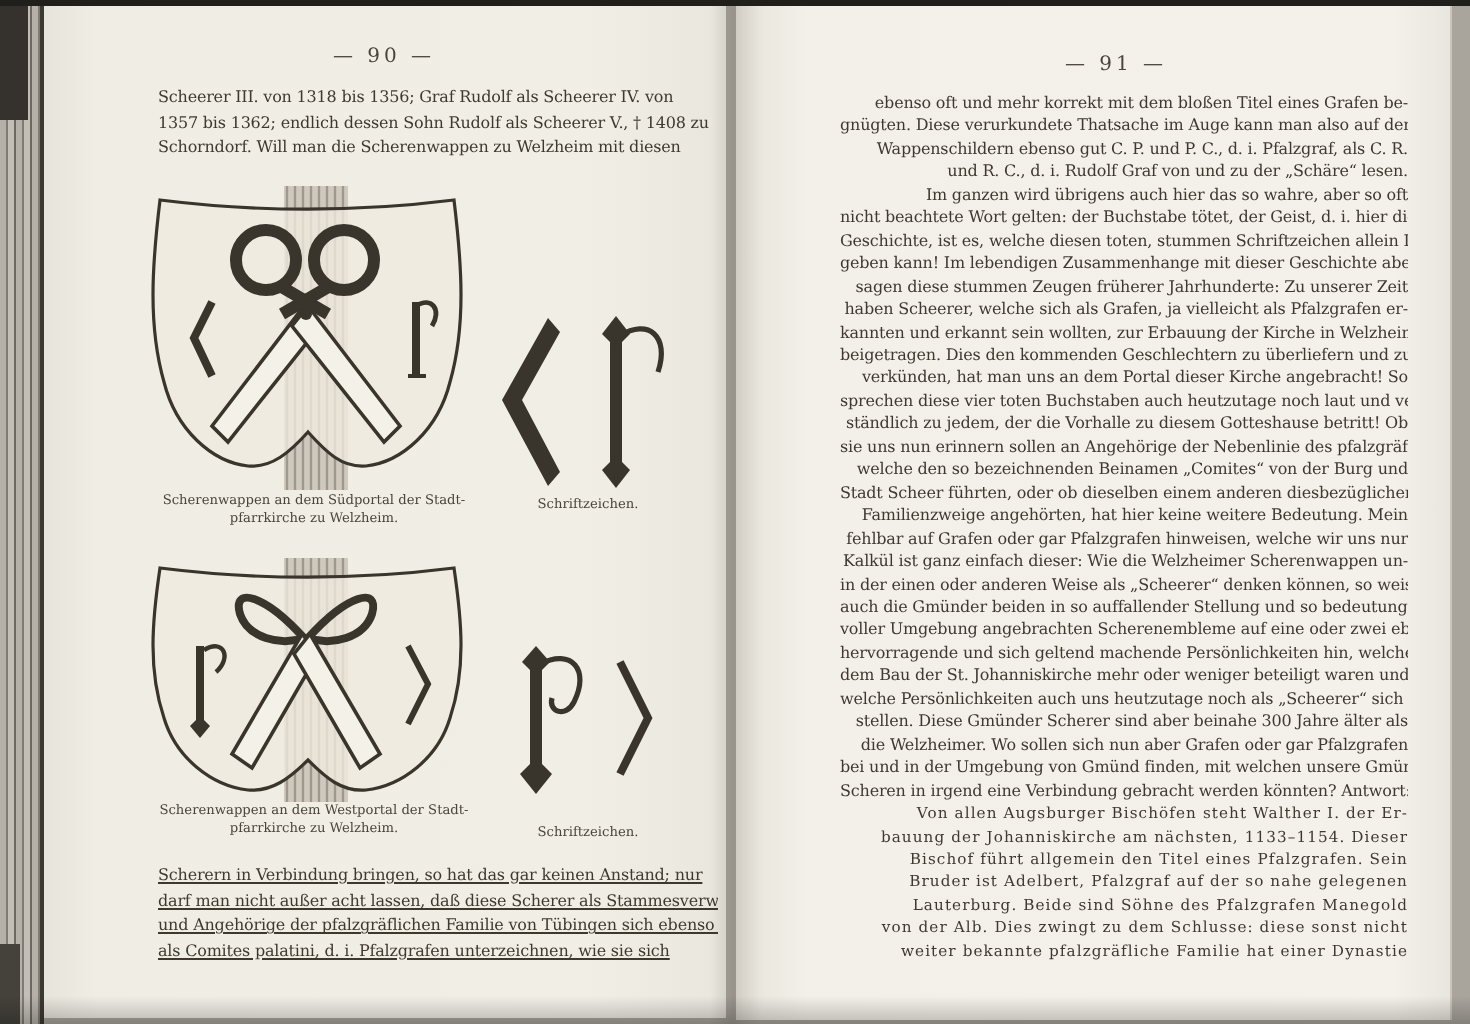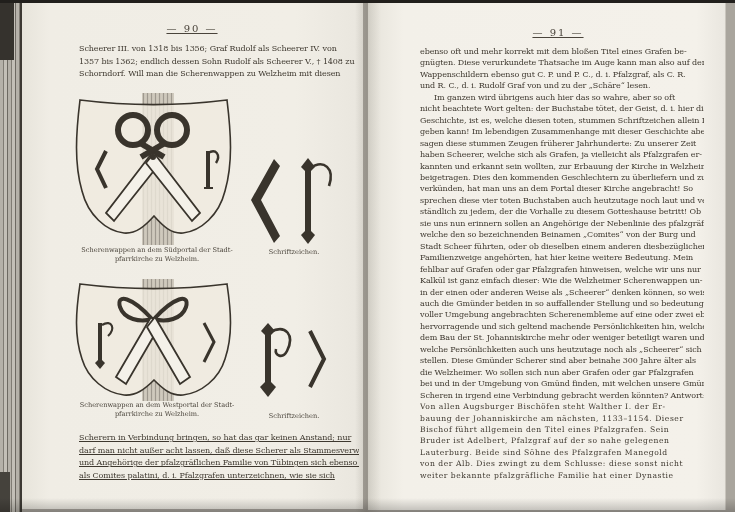--- a/index.html
+++ b/index.html
@@ -19,21 +19,21 @@
 
   .page{position:absolute;background:#efece4;}
   #left-page{left:22px;top:3px;width:341px;height:506px;
     background:linear-gradient(90deg,#e7e4db 0,#f0ede5 8%,#f1eee6 80%,#e9e6de 100%);}
   #right-page{left:368px;top:2px;width:357px;height:508px;
     background:linear-gradient(90deg,#e6e3da 0,#f3f0e9 10%,#f4f1ea 92%,#e9e6df 100%);
     border-right:1px solid #c9c5bd;}
   .gutter{position:absolute;left:355px;top:0;width:26px;height:512px;
     background:linear-gradient(90deg,rgba(60,55,45,0) 0,rgba(60,55,45,0.16) 45%,rgba(60,55,45,0.10) 60%,rgba(60,55,45,0) 100%);}
 
-  .pagenum{position:absolute;font-size:10px;color:#4a443b;letter-spacing:2px;text-align:center;text-decoration:underline;}
+  .pagenum{position:absolute;font-size:10px;color:#4a443b;letter-spacing:2px;text-align:center;}
   .tcol{position:absolute;color:#3e382f;}
   .tline{white-space:nowrap;overflow:hidden;font-size:8px;letter-spacing:-0.1px;}
   .left-col .tline{line-height:12.6px;}
   .right-col .tline{line-height:11.45px;}
   .tline.indent{text-indent:14px;}
   .tline.sperr{font-size:7.6px;letter-spacing:0.55px;}
 
   .fig{position:absolute;}
   .caption{position:absolute;font-size:6.6px;color:#4a443b;text-align:center;line-height:8.5px;}
 
@@ -154,21 +154,21 @@
         <div class="tline">Scherern in Verbindung bringen, so hat das gar keinen Anstand; nur</div>
         <div class="tline">darf man nicht außer acht lassen, daß diese Scherer als Stammesverwandte</div>
         <div class="tline">und Angehörige der pfalzgräflichen Familie von Tübingen sich ebenso oft</div>
         <div class="tline">als Comites palatini, d. i. Pfalzgrafen unterzeichnen, wie sie sich</div>
       </div>
   </div>
 
   <div class="page" id="right-page">
     <div class="pagenum" style="left:120px;top:25px;width:140px;">— 91 —</div>
 
-    <div class="tcol right-col" style="left:52px;top:44px;width:284px;">
+    <div class="tcol right-col" style="left:52px;top:44px;width:284px;text-align:right;">
         <div class="tline">ebenso oft und mehr korrekt mit dem bloßen Titel eines Grafen be-</div>
         <div class="tline">gnügten.  Diese verurkundete Thatsache im Auge kann man also auf den</div>
         <div class="tline">Wappenschildern ebenso gut C. P. und P. C., d. i. Pfalzgraf, als C. R.</div>
         <div class="tline">und R. C., d. i. Rudolf Graf von und zu der „Schäre“ lesen.</div>
         <div class="tline indent">Im ganzen wird übrigens auch hier das so wahre, aber so oft</div>
         <div class="tline">nicht beachtete Wort gelten: der Buchstabe tötet, der Geist, d. i. hier die</div>
         <div class="tline">Geschichte, ist es, welche diesen toten, stummen Schriftzeichen allein Leben</div>
         <div class="tline">geben kann!  Im lebendigen Zusammenhange mit dieser Geschichte aber</div>
         <div class="tline">sagen diese stummen Zeugen früherer Jahrhunderte: Zu unserer Zeit</div>
         <div class="tline">haben Scheerer, welche sich als Grafen, ja vielleicht als Pfalzgrafen er-</div>

